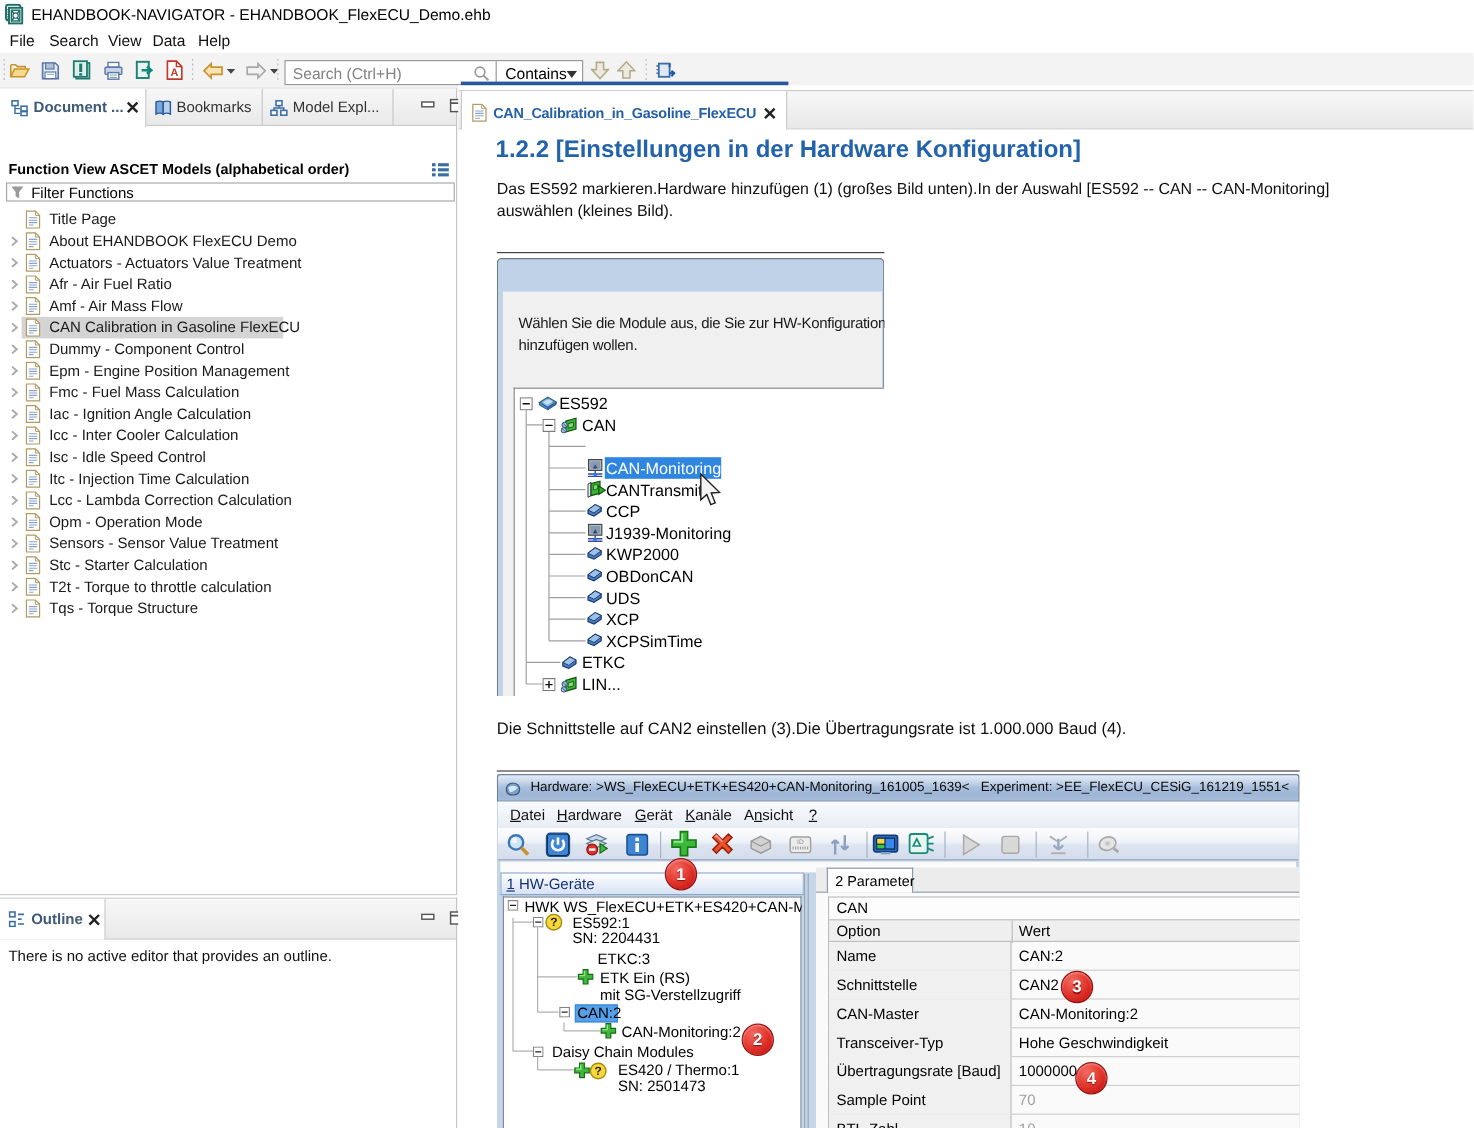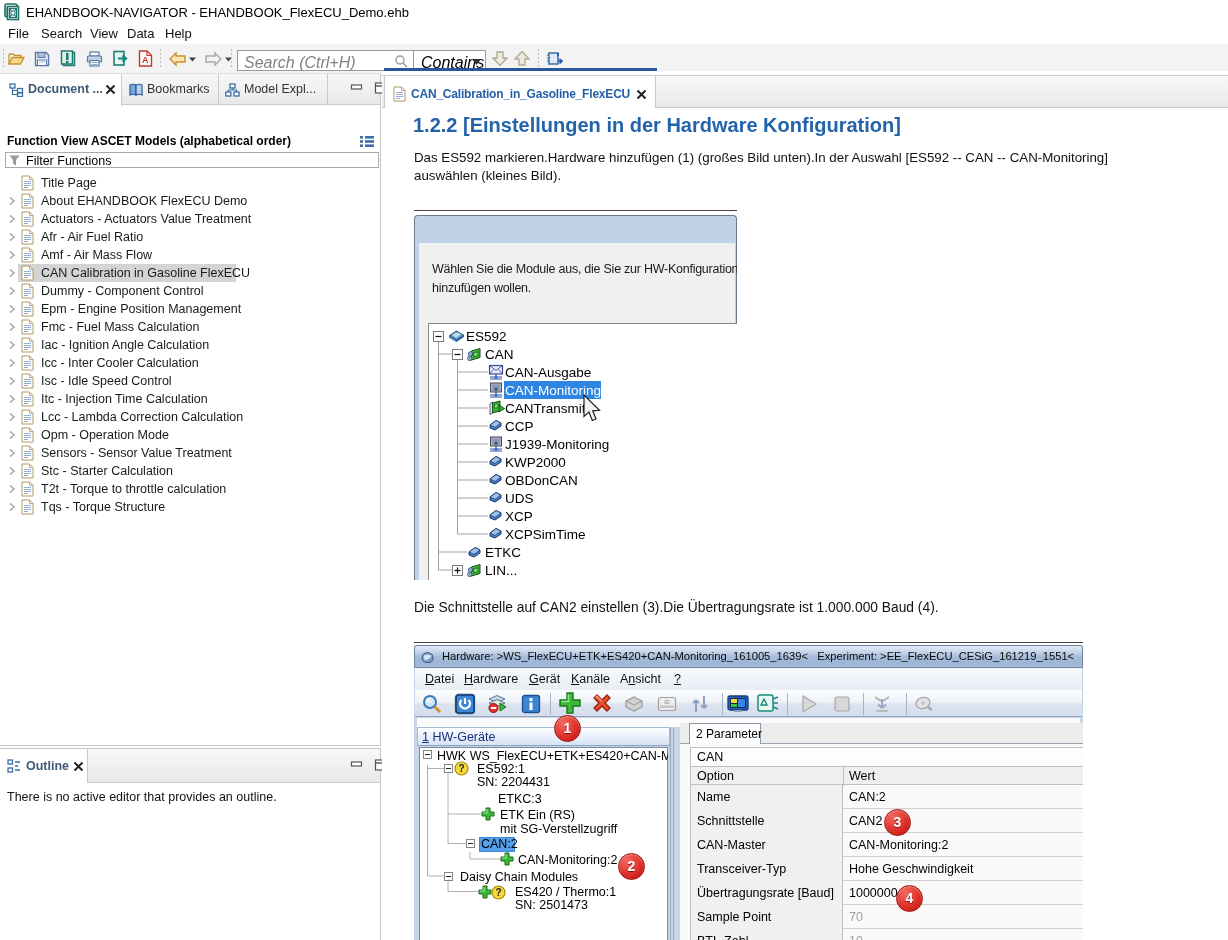--- a/index.html
+++ b/index.html
@@ -9,21 +9,21 @@
 #app { position:relative; width:1228px; height:940px;padding-left:21px; }
 
 #titlebar { left:0; top:0; width:1228px; height:24px; background:#fff; }
 #titletext { left:26px; top:5px; font-size:13px; color:#000; }
 #menubar { left:0; top:24px; width:1228px; height:20px; background:#fff; font-size:13px; color:#111; }
 #menubar span { position:absolute; top:2px; }
 #toolbar { left:0; top:44px; width:1228px; height:30px; background:#f3f3f3; border-bottom:1px solid #e0e0e0; }
 .tsep { position:absolute; top:5px; width:1px; height:20px;
   background-image:linear-gradient(#bbb 50%, transparent 50%); background-size:1px 4px; }
 
-#searchbox { left:237px; top:6px; width:249px; height:21px; border:1px solid #999; background:#fff; font-size:16px;font-style:italic; }
+#searchbox { left:237px; top:6px; width:249px; height:21px; border:1px solid #999; background:#fff; font-size:13px; }
 #searchbox .ph { position:absolute; left:6px; top:3px; color:#828282; }
 #searchbox .divline { position:absolute; left:175px; top:0; width:1px; height:19px; background:#999; }
 #searchbox .contains { position:absolute; left:183px; top:3px; color:#000; }
 
 #lefttop { left:0; top:74px; width:381px; height:672px; background:#fff; border-right:1px solid #c5c5c5; border-bottom:1px solid #cdcdcd; }
 .tabstrip { position:absolute; left:0; top:0; width:100%; height:31px;
   background:linear-gradient(#f7f7f7,#e9e9e9); border-bottom:1px solid #c9c9c9; }
 .tab { position:absolute; top:0; height:31px; font-size:12.5px; color:#333; }
 .tab.active { background:#fff; border-right:1px solid #c9c9c9; height:32px; }
 .tab .lbl { position:absolute; top:8px; white-space:nowrap; }
@@ -608,29 +608,20 @@
               </svg>
               <svg class="abs" style="left:53px;top:2px" width="16" height="16" viewBox="0 0 16 16">
 <path d="M4.5 4 L13 1.5 L13 10.5 L4.5 13 Z" fill="#3db438" stroke="#14500f" stroke-width="1"></path>
 <path d="M6.5 6 L11 4.8 L11 8.6 L6.5 9.8 Z" fill="#7ed876" stroke="#14500f" stroke-width="0.7"></path>
 <circle cx="3.5" cy="7" r="2.2" fill="#a8c4e0" stroke="#2a4a7a" stroke-width="0.8"></circle>
 <circle cx="2.8" cy="11.5" r="2.2" fill="#a8c4e0" stroke="#2a4a7a" stroke-width="0.8"></circle>
 <path d="M2.2 5.8 L4.8 8.2 M1.5 10.3 L4.1 12.7" stroke="#2a4a7a" stroke-width="0.7"></path>
               </svg>
               <span class="abs" style="left:71px;top:1.5px;color:#000;white-space:nowrap">CAN</span>
             </div>
-      <div class="abs" style="left:0;top:151px;width:323px;height:18px;font-size:13.5px">
-              <svg class="abs" style="left:74px;top:1px" width="16" height="17" viewBox="0 0 16 17">
-<rect x="1.5" y="1.5" width="13" height="8.5" fill="#e8ecfa" stroke="#3a4a9a" stroke-width="1.2"></rect>
-<path d="M1.5 1.5 L8 6.5 L14.5 1.5 M1.5 10 L5.5 5.5 M14.5 10 L10.5 5.5" fill="none" stroke="#3a4a9a" stroke-width="0.9"></path>
-<path d="M8 10 V13 M2 13 H14 M2 15 H14" stroke="#3a4a9a" stroke-width="1.2" fill="none"></path>
-<circle cx="8" cy="13.5" r="1.6" fill="#2a7ae0"></circle>
-              </svg>
-              <span class="abs" style="left:91px;top:1.5px;color:#000;white-space:nowrap">CAN-Ausgabe</span>
-            </div>
       <div class="abs" style="left:0;top:169px;width:323px;height:18px;font-size:13.5px">
               <div class="abs" style="left:90px;top:0px;width:97px;height:18px;background:#2f86e0"></div>
               <svg class="abs" style="left:74px;top:1px" width="16" height="17" viewBox="0 0 16 17">
 <rect x="2.5" y="1" width="11" height="9" fill="#b0b8c0" stroke="#404a54" stroke-width="1"></rect>
 <rect x="4" y="2.5" width="8" height="6" fill="#8898b0"></rect>
 <path d="M6 8.5 L8 5 L10 8.5 Z" fill="#304a70"></path>
 <path d="M8 10 V13 M2 13 H14 M2 15 H14" stroke="#3a4a9a" stroke-width="1.2" fill="none"></path>
 <circle cx="8" cy="13.5" r="1.6" fill="#2a7ae0"></circle>
               </svg>
               <span class="abs" style="left:91px;top:1.5px;color:#fff;white-space:nowrap">CAN-Monitoring</span>

